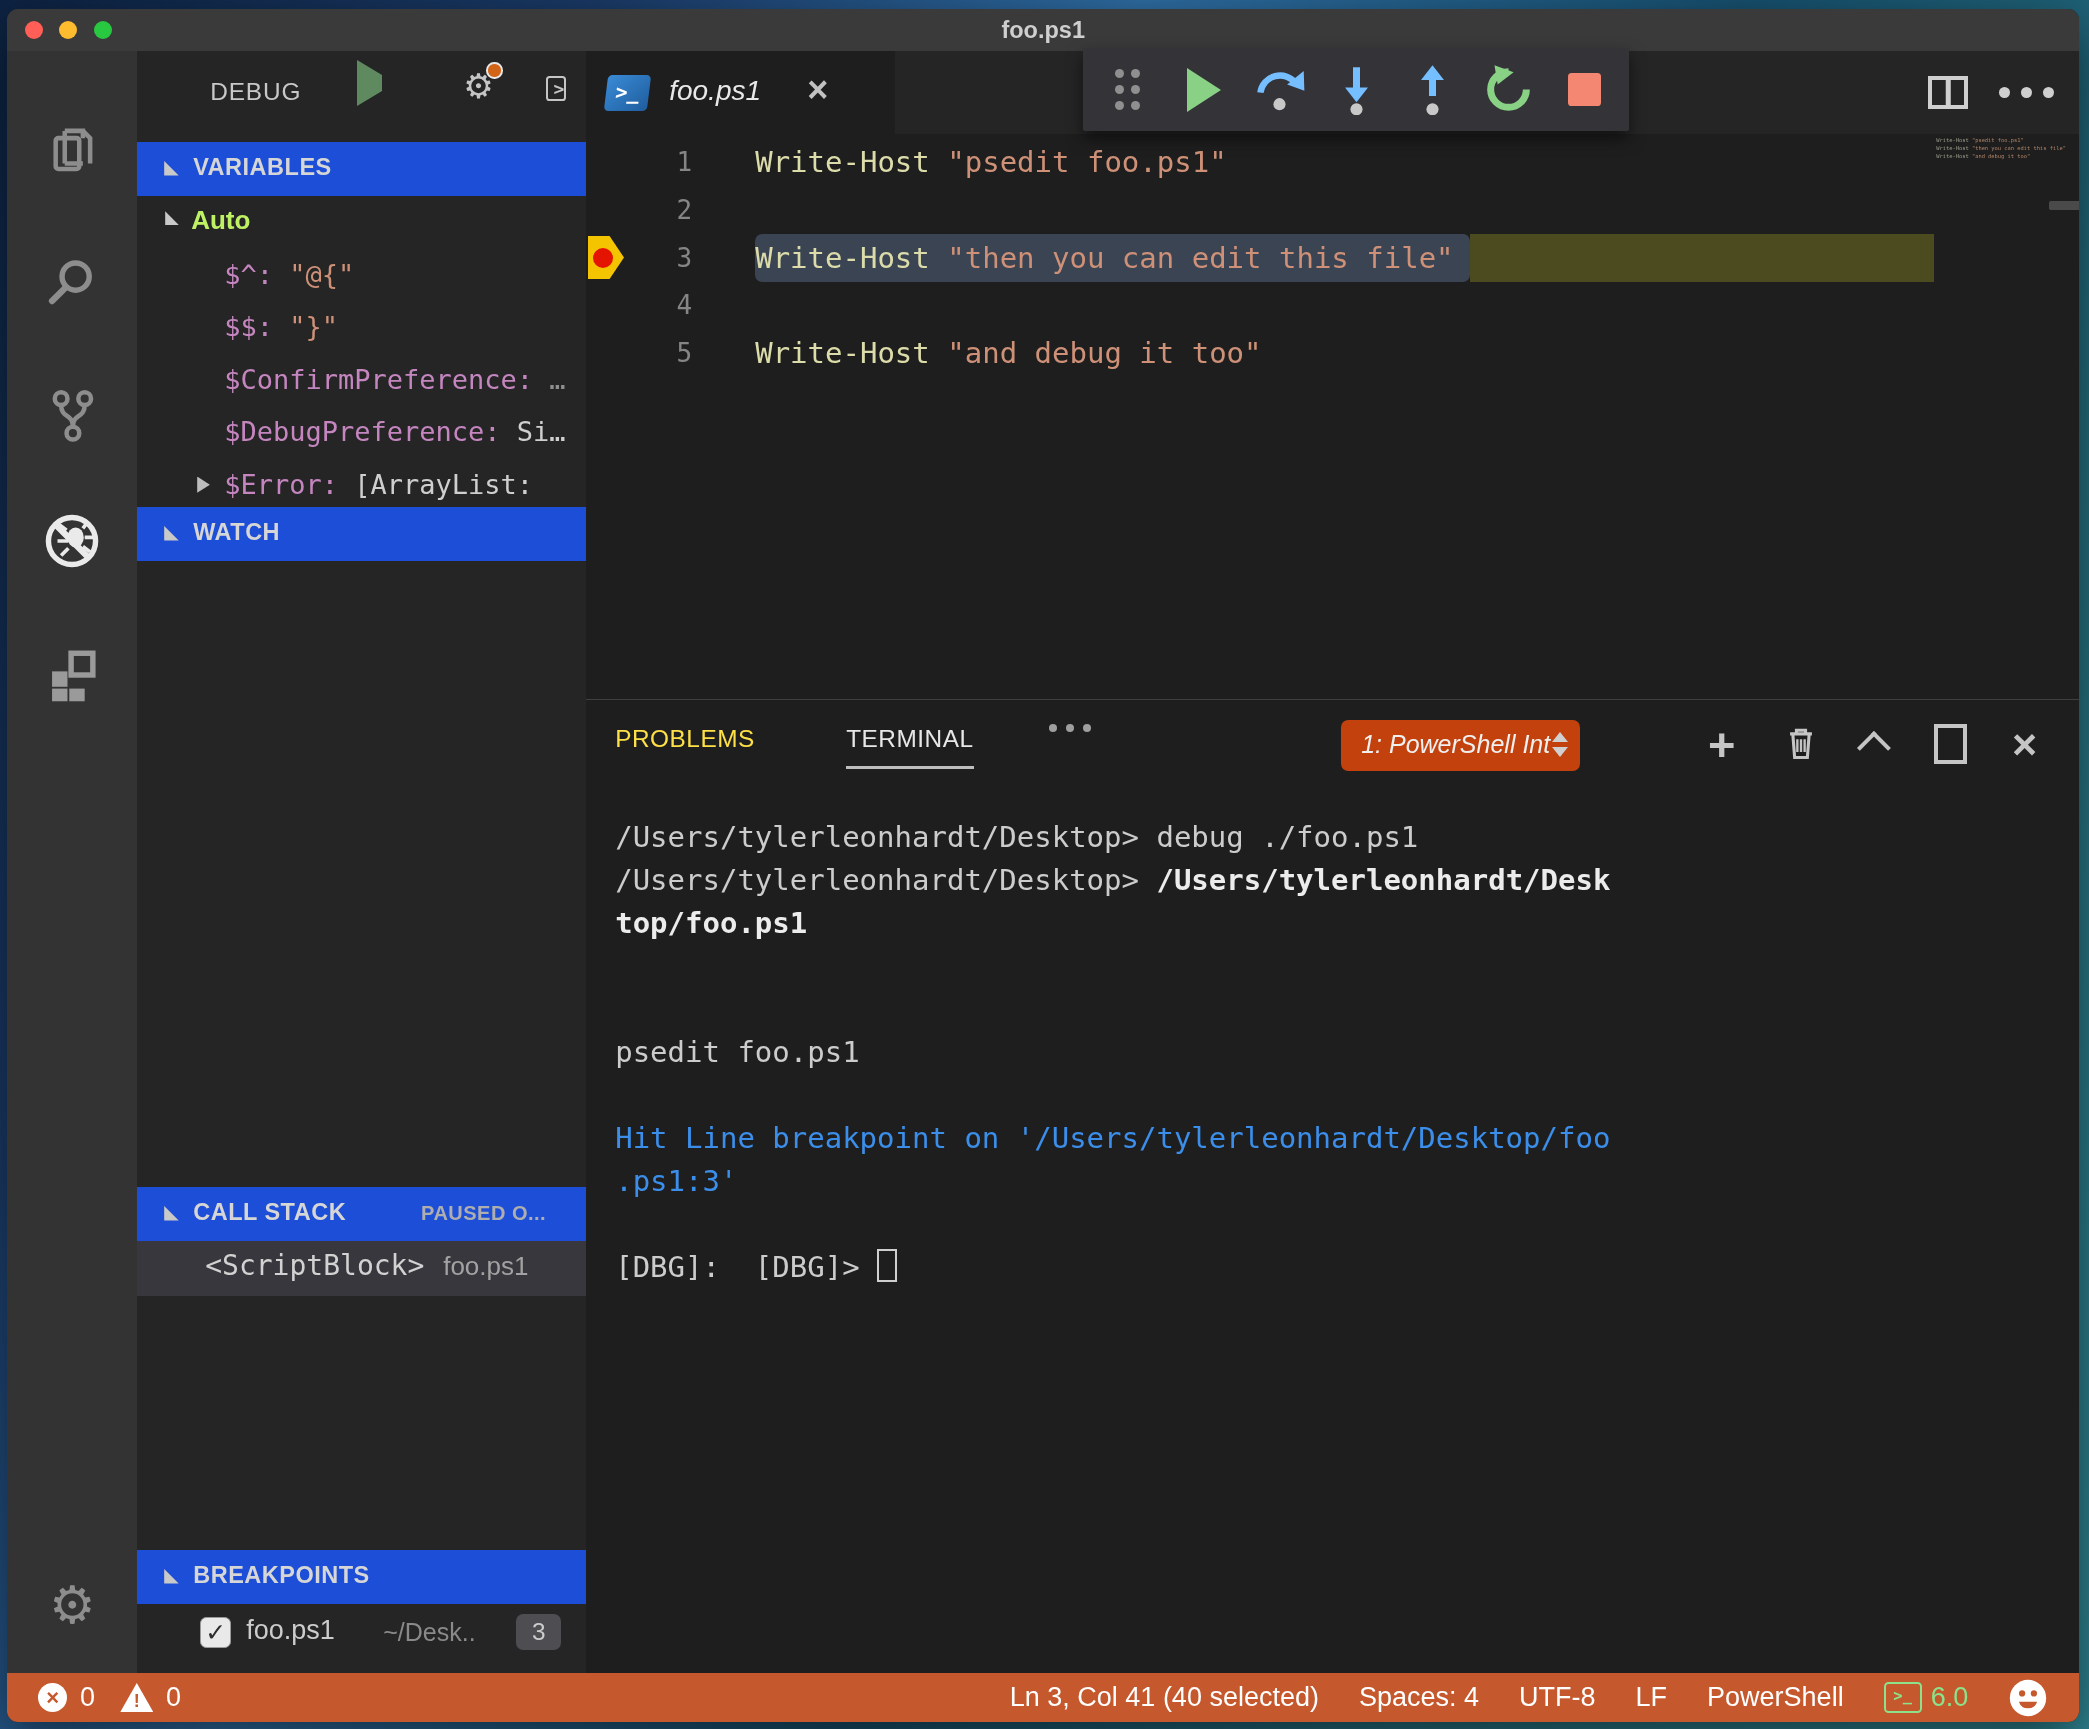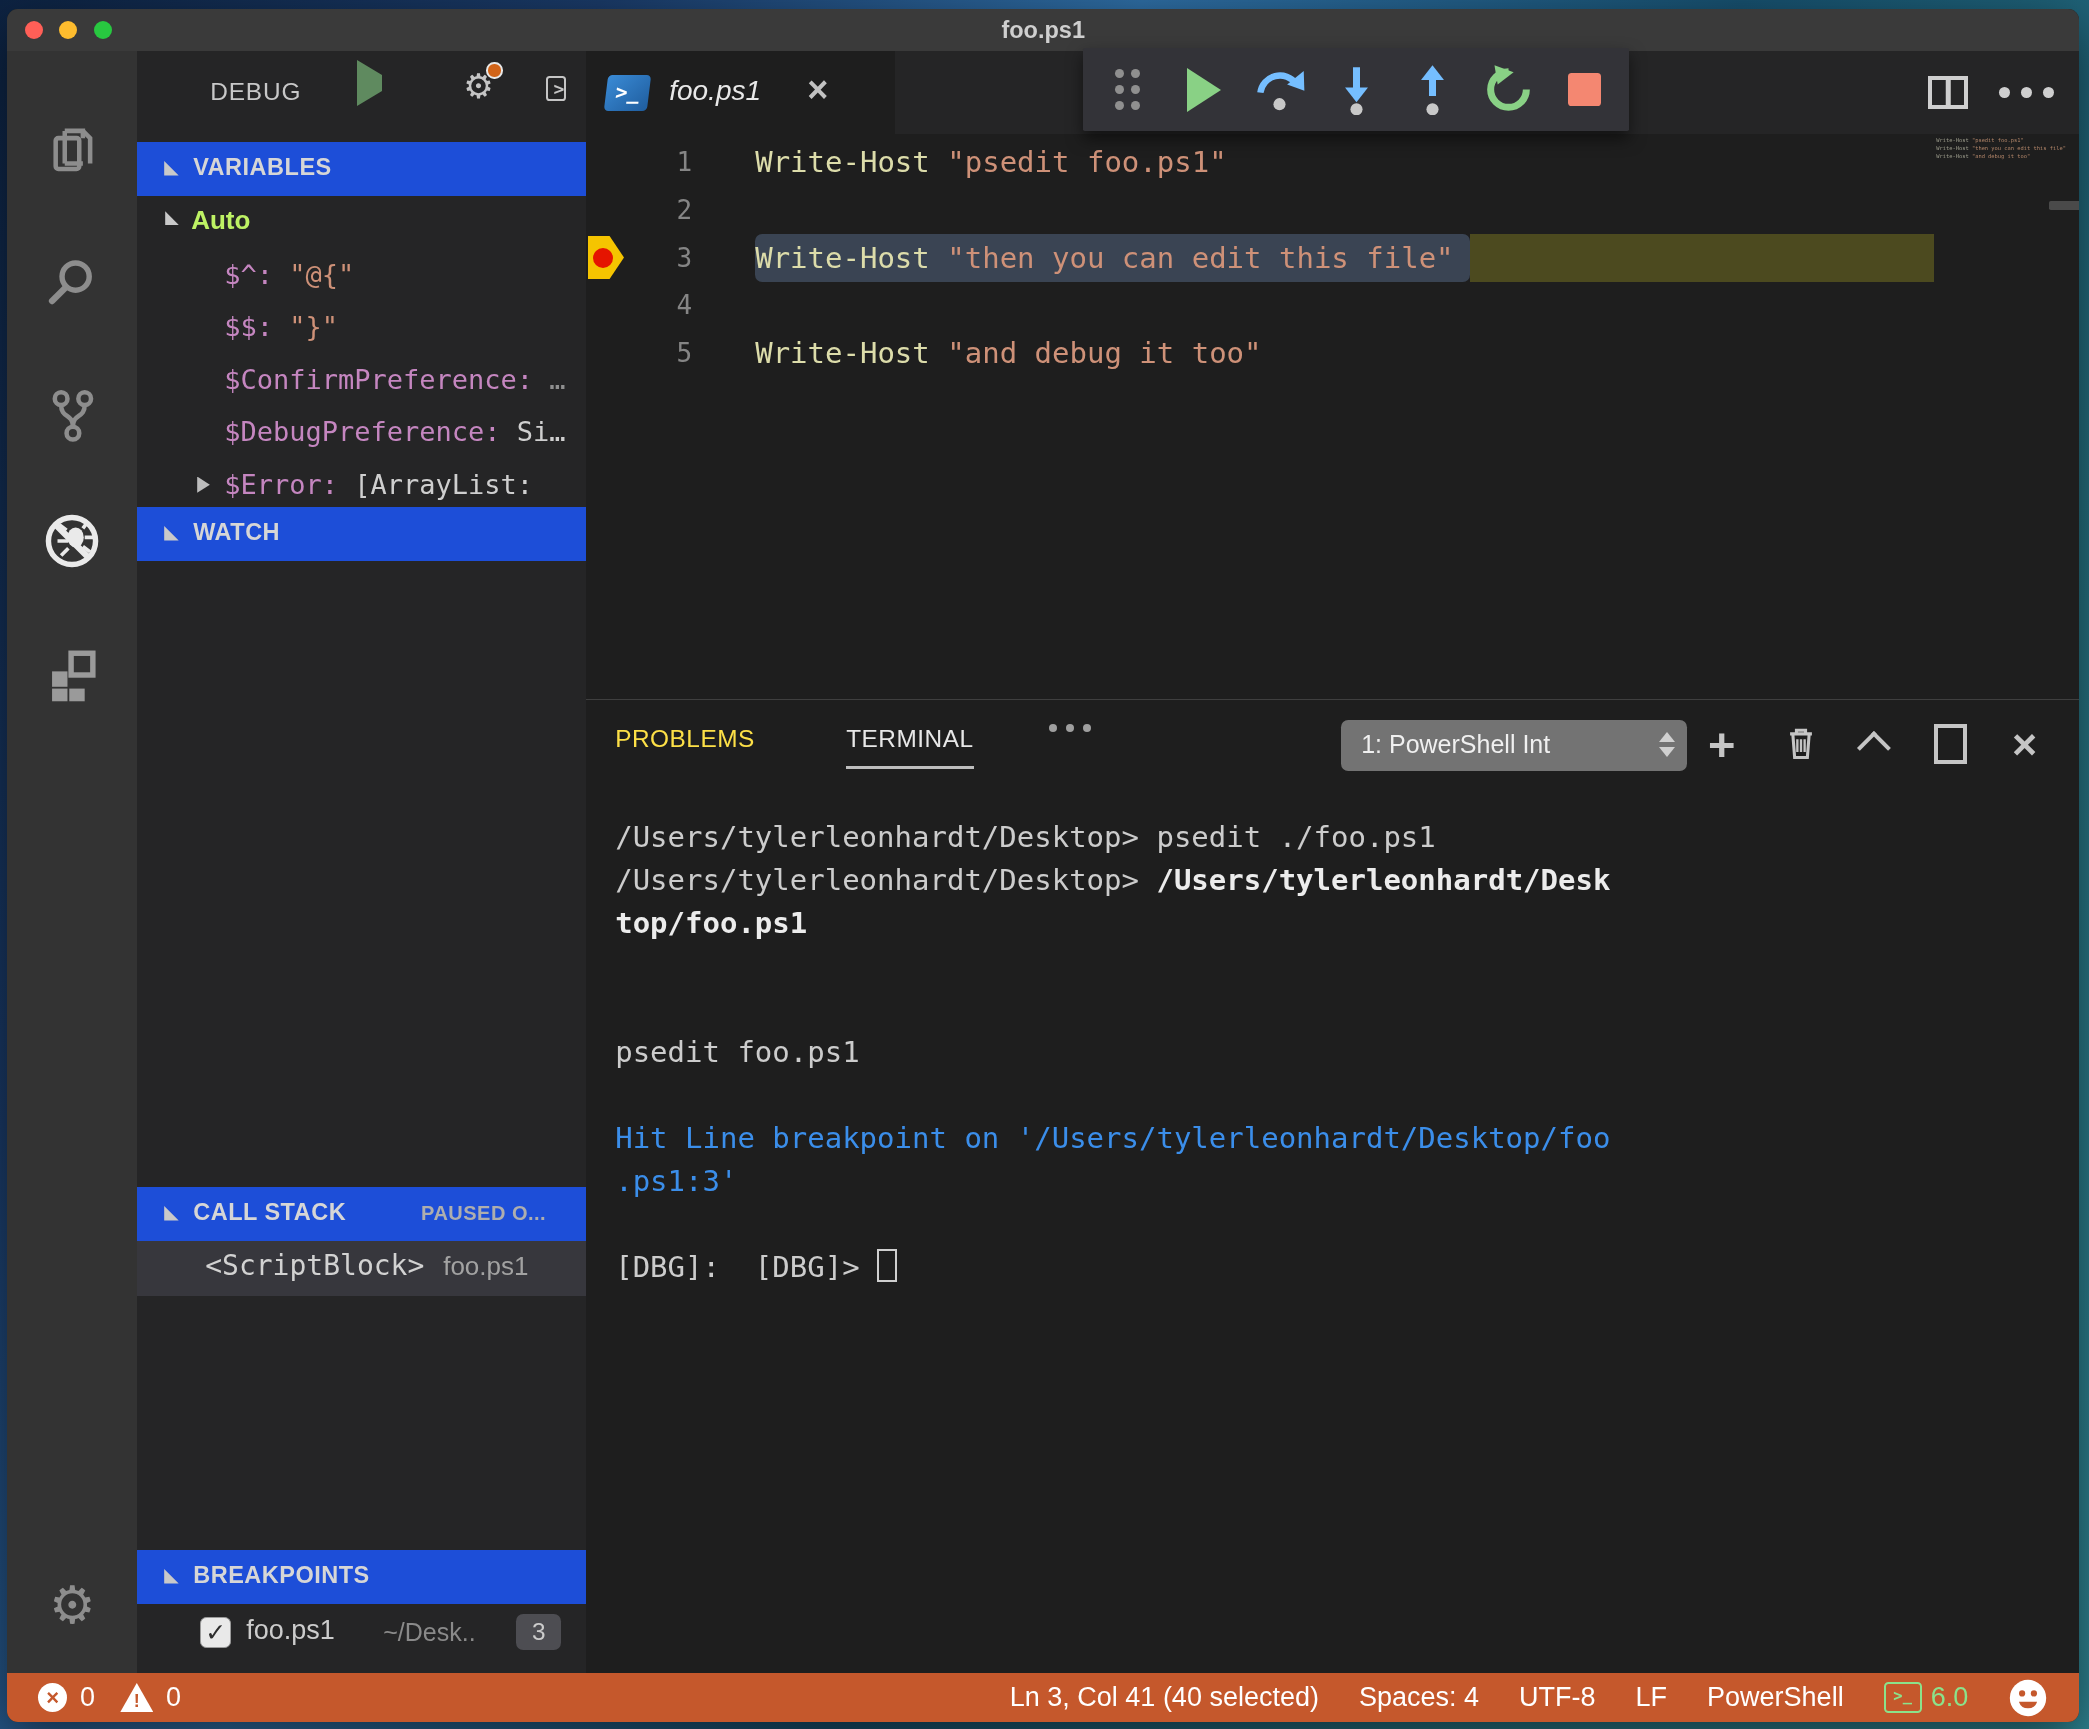--- a/index.html
+++ b/index.html
@@ -104,21 +104,21 @@
   .tbtn svg { width:51px; height:51px; }
   .stop-sq { width:33px; height:33px; background:#f48771; border-radius:3.6px; }
 
   
   .panel { position:absolute; left:0; top:648px; width:100%; bottom:0; background:#1e1e1e; border-top:1.8px solid #3f3f3f; }
   .panel-tab { position:absolute; top:25px; font-size:24.4px; letter-spacing:0.5px; }
   .panel-tab.inactive { color:#fde047; }
   .panel-tab.active { color:#e7e7e7; padding-bottom:12.7px; border-bottom:3.6px solid #bdbdbd; }
   .panel-more { position:absolute; left:463px; top:23.5px; display:flex; gap:9px; }
   .panel-more i { width:8.1px; height:8.1px; border-radius:50%; background:#9f9f9f; }
-  .term-select { position:absolute; left:755px; top:20px; width:346px; height:51px; background:#737373; border-radius:7.2px; }
+  .term-select { position:absolute; left:755px; top:20px; width:239px; height:51px; background:#c2410c; border-radius:7.2px;font-style:italic; }
   .term-select .val { position:absolute; left:20px; top:10px; font-size:25px; color:#f0f0f0; white-space:nowrap; overflow:hidden; width:226px; }
   .spinner { position:absolute; right:12.7px; top:11.8px; }
   .spinner b { display:block; width:0; height:0; border-left:8.1px solid transparent; border-right:8.1px solid transparent; }
   .spinner .up { border-bottom:10px solid #d0d0d0; margin-bottom:5.4px; }
   .spinner .dn { border-top:10px solid #d0d0d0; }
   .panel-icons { position:absolute; right:42px; top:12.7px; display:flex; align-items:center; gap:45px; height:63px; }
   .pi { color:#c5c5c5; }
   .pi-plus { font-size:47px; font-weight:bold; line-height:47px; }
   .pi svg { width:40px; height:40px; }
   .chev-up { width:23.5px; height:23.5px; border-left:4.5px solid #c5c5c5; border-top:4.5px solid #c5c5c5; transform:rotate(45deg) translateY(5.4px); }
@@ -319,21 +319,21 @@
                 <path d="M10 12 h24 M17 12 v-4 h10 v4 M13 12 l2 26 h14 l2 -26" fill="none" stroke="#c5c5c5" stroke-width="3.4"></path>
             <path d="M18 18 v14 M22 18 v14 M26 18 v14" stroke="#c5c5c5" stroke-width="2.6"></path>
               </svg>
           </span>
           <span class="chev-up"></span>
           <span class="pane-ic"></span>
           <span class="pi pi-x">×</span>
         </div>
 
         <div class="terminal" id="terminal">
-            <div class="term-line"><span class="t-fg">/Users/tylerleonhardt/Desktop&gt; </span><span class="t-fg">psedit ./foo.ps1</span></div>
+            <div class="term-line"><span class="t-fg">/Users/tylerleonhardt/Desktop&gt; </span><span class="t-fg">debug ./foo.ps1</span></div>
             <div class="term-line"><span class="t-fg">/Users/tylerleonhardt/Desktop&gt; </span><span class="t-bold">/Users/tylerleonhardt/Desk</span></div>
             <div class="term-line"><span class="t-bold">top/foo.ps1</span></div>
             <div class="term-line">&nbsp;</div>
             <div class="term-line">&nbsp;</div>
             <div class="term-line"><span class="t-fg">psedit foo.ps1</span></div>
             <div class="term-line">&nbsp;</div>
             <div class="term-line"><span class="t-blue">Hit Line breakpoint on '/Users/tylerleonhardt/Desktop/foo</span></div>
             <div class="term-line"><span class="t-blue">.ps1:3'</span></div>
             <div class="term-line">&nbsp;</div>
             <div class="term-line"><span class="t-fg">[DBG]:  [DBG]&gt; </span><span class="cursor-box"></span></div>

